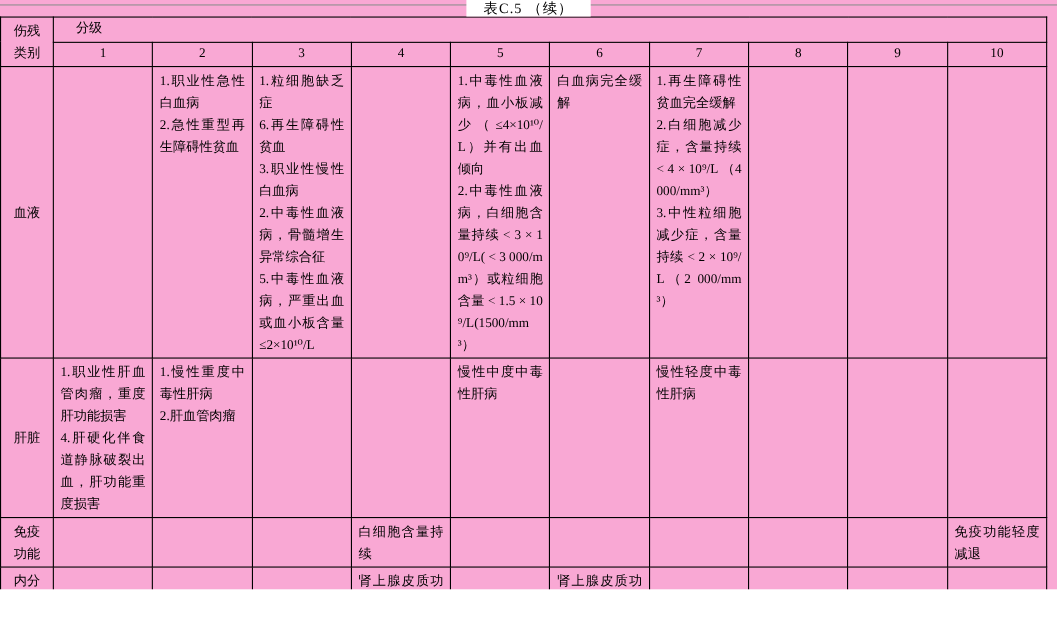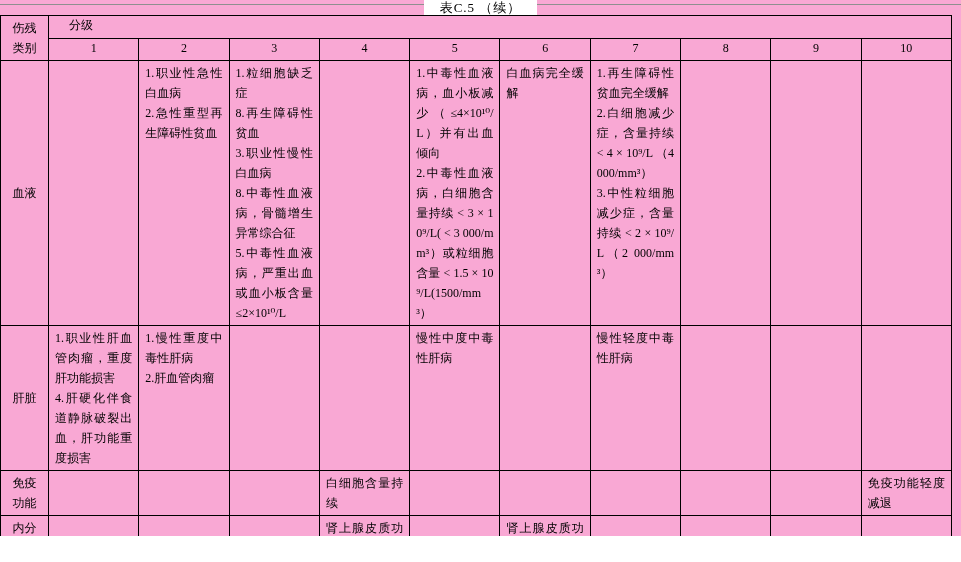--- a/index.html
+++ b/index.html
@@ -66,23 +66,23 @@
 
       <tr>
         <td class="cat">血液</td>
         <td></td>
         <td>
           <div class="item">1.职业性急性白血病</div>
           <div class="item">2.急性重型再生障碍性贫血</div>
         </td>
         <td>
           <div class="item">1.粒细胞缺乏症</div>
-          <div class="item">8.再生障碍性贫血</div>
+          <div class="item">6.再生障碍性贫血</div>
           <div class="item">3.职业性慢性白血病</div>
-          <div class="item">8.中毒性血液病，骨髓增生异常综合征</div>
+          <div class="item">2.中毒性血液病，骨髓增生异常综合征</div>
           <div class="item">5.中毒性血液病，严重出血或血小板含量≤2×10¹⁰/L</div>
         </td>
         <td></td>
         <td>
           <div class="item">1.中毒性血液病，血小板减少（≤4×10¹⁰/L）并有出血倾向</div>
           <div class="item">2.中毒性血液病，白细胞含量持续 &lt; 3 × 10⁹/L( &lt; 3 000/mm³）或粒细胞含量 &lt; 1.5 × 10⁹/L(1500/mm³）</div>
         </td>
         <td>
           <div class="item">白血病完全缓解</div>
         </td>

